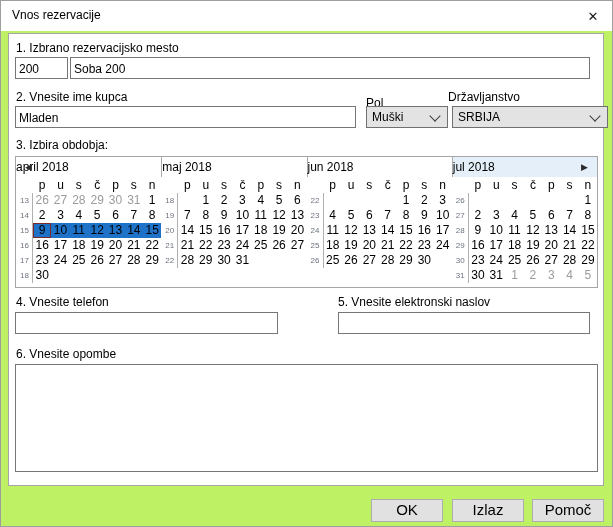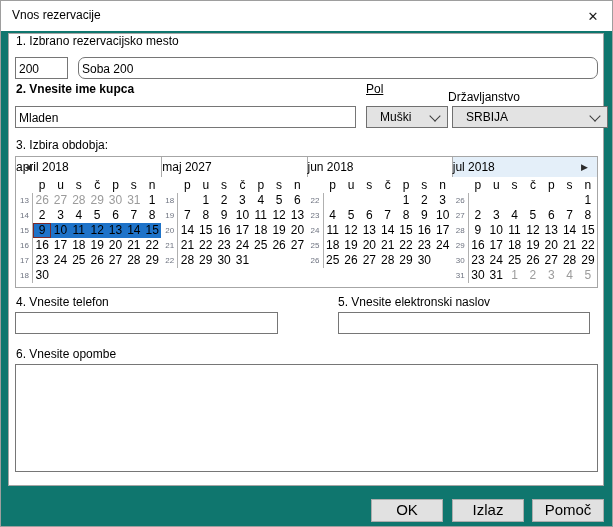--- a/index.html
+++ b/index.html
@@ -1,36 +1,36 @@
 <!DOCTYPE html>
 <html><head>
 <meta charset="utf-8">
 <style>
   html,body { margin:0; padding:0; }
   body {
     width:613px; height:527px; position:relative; overflow:hidden;
     background:#ffffff; font-family:"Liberation Sans", sans-serif;
     font-size:12px; color:#000;
   }
-  .dialog { position:absolute; inset:0; background:#0f766e; box-shadow: inset 0 0 0 1px #9e9e9e; }
+  .dialog { position:absolute; inset:0; background:#bef264; box-shadow: inset 0 0 0 1px #9e9e9e; }
   
   .titlebar { position:absolute; left:1px; top:1px; right:1px; height:30px; background:#fff; }
   .title-text { position:absolute; left:11px; top:7px; font-size:12px; }
   .close-btn { position:absolute; right:2px; top:2px; width:34px; height:26px;
     display:flex; align-items:center; justify-content:center; cursor:default; }
   .close-glyph { font-size:13px; color:#1a1a1a; line-height:1; }
   
   .groupbox { position:absolute; left:8px; top:33px; width:596px; height:453px;
     border:1px solid #a6a6a6; box-sizing:border-box; background:#fff; }
   .lbl { position:absolute; white-space:nowrap; }
   .tb { position:absolute; height:22px; border:1px solid #767676; box-sizing:border-box;
     padding:2px 3px 0 3px; font-family:inherit; font-size:12px; background:#fff; color:#000; outline:none; }
   textarea.tb { resize:none; padding-top:3px; }
   .combo { position:absolute; height:22px; background:#e3e3e3; border:1px solid #707070;
-    box-sizing:border-box; line-height:20px; padding-left:13px; cursor:default; }
+    box-sizing:border-box; line-height:20px; padding-left:5px; cursor:default; }
   .combo .chev { position:absolute; right:8px; top:6px; width:7px; height:7px;
     border-right:1px solid #3c3c3c; border-bottom:1px solid #3c3c3c;
     transform:rotate(45deg); transform-origin:center; margin-top:-1px; }
   
   .calendar { position:absolute; left:15px; top:156px; width:583px; height:132px;
     border:1px solid #a6a6a6; box-sizing:border-box; background:#fff; }
   .cal-nav { position:absolute; top:5px; font-size:9px; color:#2b2b2b; line-height:10px; cursor:default; z-index:2; }
   .cal-nav.left { left:9px; }
   .cal-nav.right { right:9px; }
   .cal-months { display:flex; height:130px; }
@@ -60,26 +60,26 @@
 
   <div class="titlebar">
     <span class="title-text">Vnos rezervacije</span>
     <div class="close-btn">
       <span class="close-glyph">✕</span>
     </div>
   </div>
 
   <div class="groupbox"></div>
 
-  <span class="lbl" style="left:16px; top:34px;">1. Izbrano rezervacijsko mesto</span>
+  <span class="lbl" style="left:16px; top:41px;">1. Izbrano rezervacijsko mesto</span>
   <input class="tb" style="left: 15px; top: 57px; width: 53px;" value="200">
-  <input class="tb" style="left: 78px; top: 57px; width: 520px; border-radius: 7px;" value="Soba 200">
-
-  <span class="lbl" style="left:16px; top:82px;font-weight:bold;">2. Vnesite ime kupca</span>
-  <span class="lbl" style="left:366px; top:82px;text-decoration:underline;">Pol</span>
+  <input class="tb" style="left: 70px; top: 57px; width: 520px;" value="Soba 200">
+
+  <span class="lbl" style="left:16px; top:90px;">2. Vnesite ime kupca</span>
+  <span class="lbl" style="left:366px; top:96px;text-decoration:underline;">Pol</span>
   <span class="lbl" style="left:448px; top:90px;">Državljanstvo</span>
   <input class="tb" style="left: 15px; top: 106px; width: 341px;" value="Mladen">
   <div class="combo" style="left:366px; top:106px; width:82px;">
     <span>Muški</span>
     <span class="chev"></span>
   </div>
   <div class="combo" style="left:452px; top:106px; width:156px;">
     <span>SRBIJA</span>
     <span class="chev"></span>
   </div>
@@ -156,21 +156,21 @@
             <span class="day">30</span>
             <span class="day"></span>
             <span class="day"></span>
             <span class="day"></span>
             <span class="day"></span>
             <span class="day"></span>
             <span class="day"></span>
           </div>
         </div>
         <div class="cal-month">
-          <div class="cal-title">maj 2027</div>
+          <div class="cal-title">maj 2018</div>
           <div class="cal-daynames">
             <span class="wn-spacer"></span>
             <span class="dn">p</span>
             <span class="dn">u</span>
             <span class="dn">s</span>
             <span class="dn">č</span>
             <span class="dn">p</span>
             <span class="dn">s</span>
             <span class="dn">n</span>
           </div>

